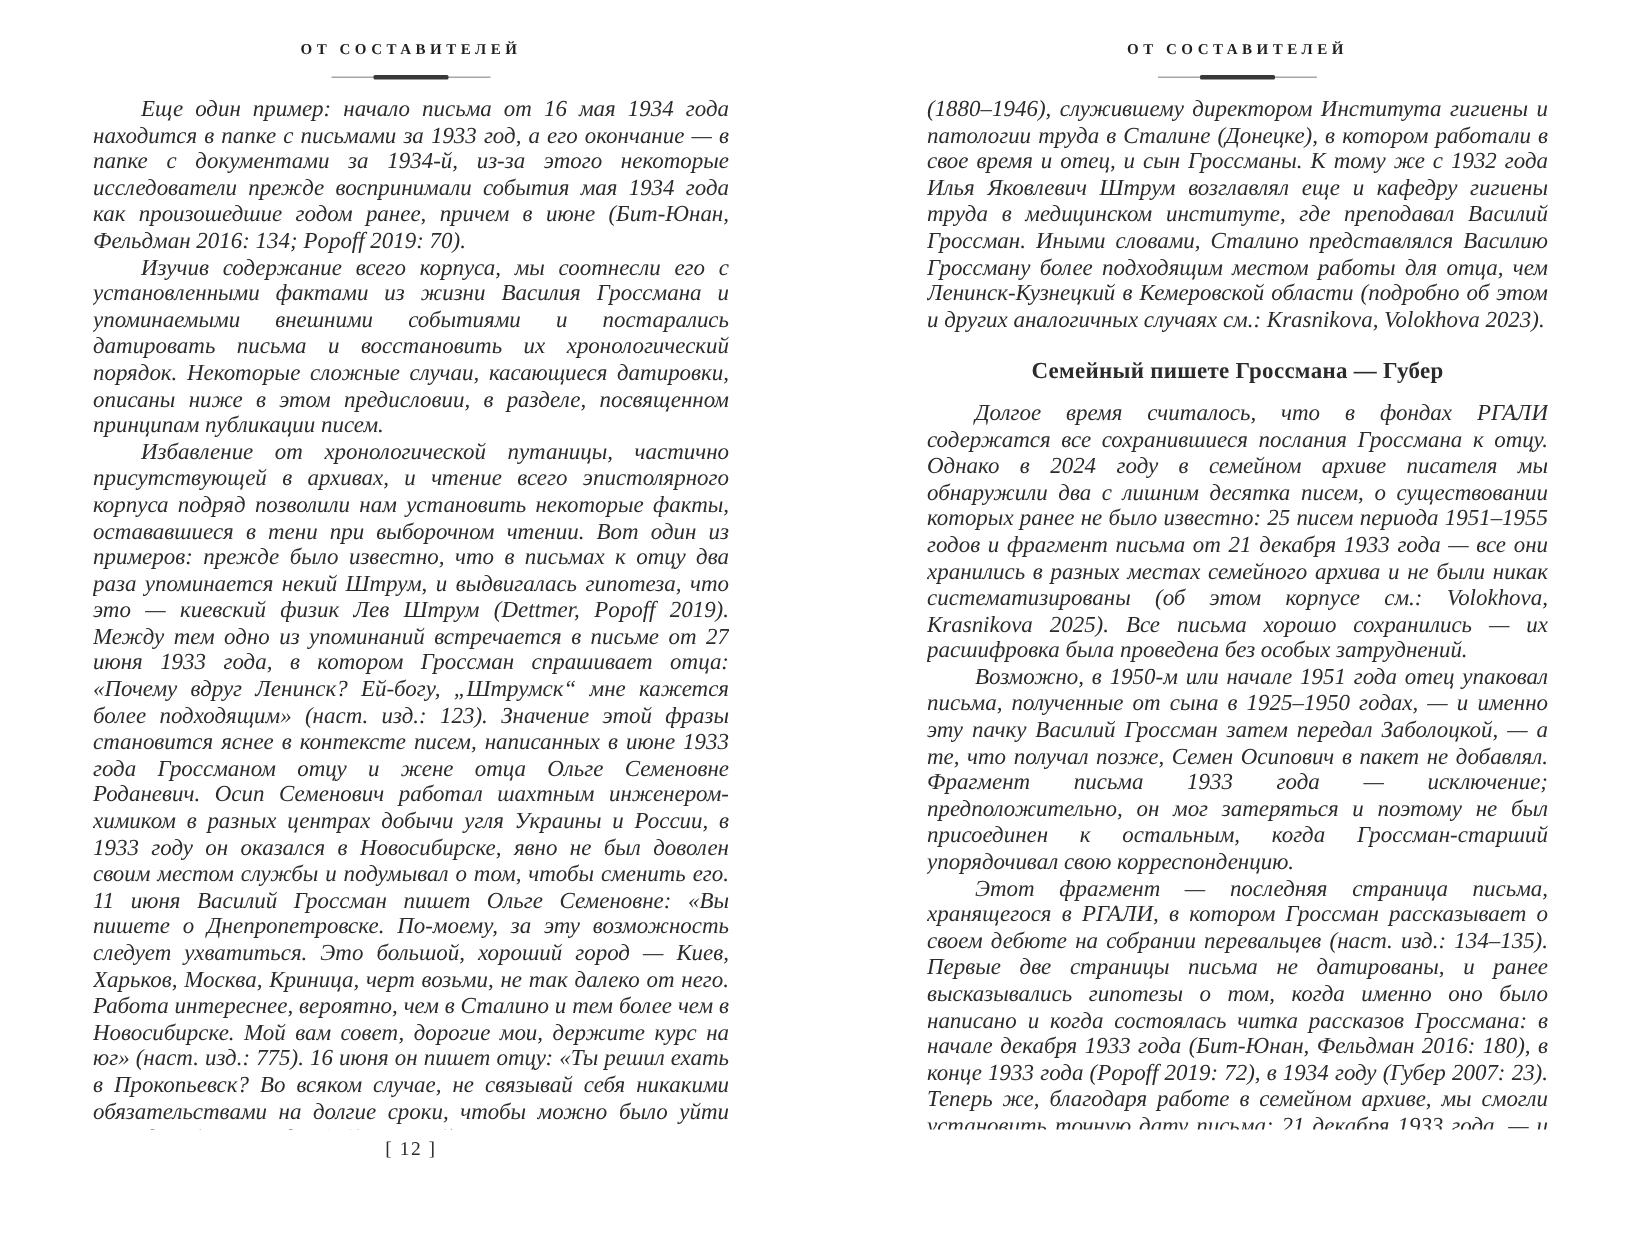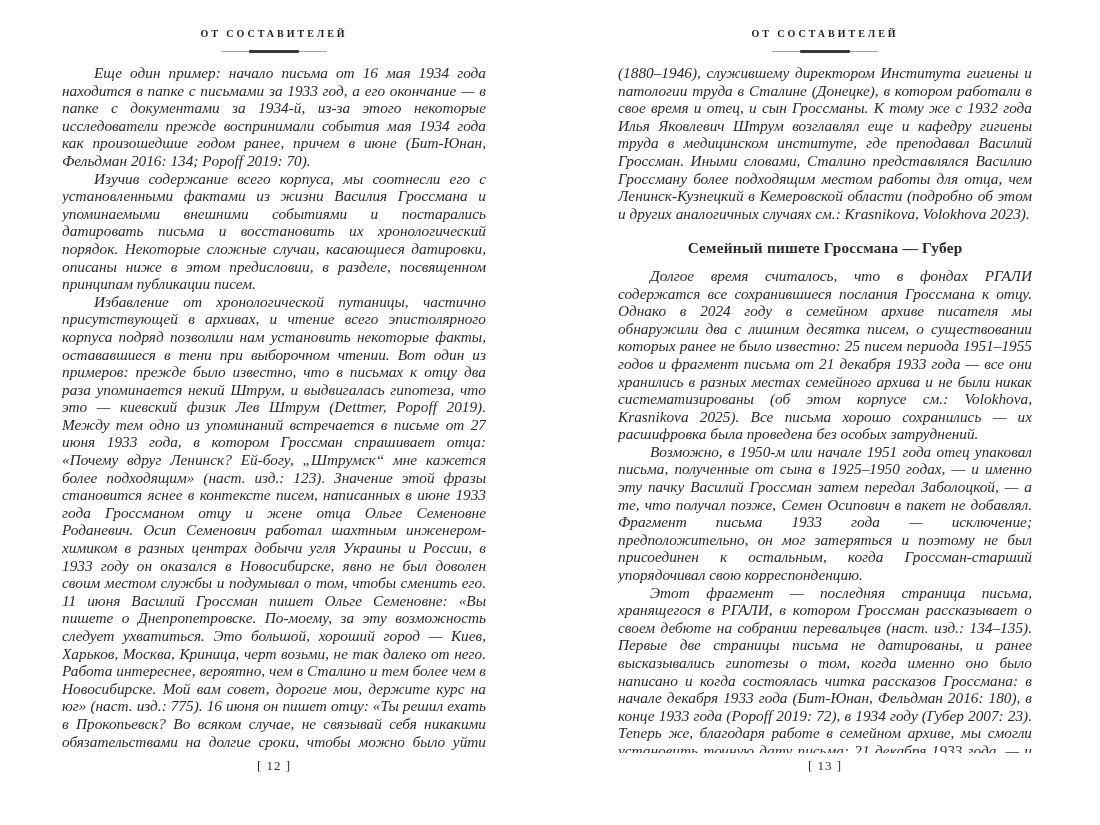--- a/index.html
+++ b/index.html
@@ -124,16 +124,15 @@
       <span class="base"></span>
       <span class="center-bar"></span>
     </div>
     <div class="page-body">
         <p class="no-indent">(1880–1946), служившему директором Института гигиены и патологии труда в Сталине (Донецке), в котором работали в свое время и отец, и сын Гроссманы. К тому же с 1932 года Илья Яковлевич Штрум возглавлял еще и кафедру гигиены труда в медицинском институте, где преподавал Василий Гроссман. Иными словами, Сталино представлялся Василию Гроссману более подходящим местом работы для отца, чем Ленинск-Кузнецкий в Кемеровской области (подробно об этом и других аналогичных случаях см.: Krasnikova, Volokhova 2023).</p>
         <h3>Семейный пишете Гроссмана — Губер</h3>
         <p>Долгое время считалось, что в фондах РГАЛИ содержатся все сохранившиеся послания Гроссмана к отцу. Однако в 2024 году в семейном архиве писателя мы обнаружили два с лишним десятка писем, о существовании которых ранее не было известно: 25 писем периода 1951–1955 годов и фрагмент письма от 21 декабря 1933 года — все они хранились в разных местах семейного архива и не были никак систематизированы (об этом корпусе см.: Volokhova, Krasnikova 2025). Все письма хорошо сохранились — их расшифровка была проведена без особых затруднений.</p>
         <p>Возможно, в 1950-м или начале 1951 года отец упаковал письма, полученные от сына в 1925–1950 годах, — и именно эту пачку Василий Гроссман затем передал Заболоцкой, — а те, что получал позже, Семен Осипович в пакет не добавлял. Фрагмент письма 1933 года — исключение; предположительно, он мог затеряться и поэтому не был присоединен к остальным, когда Гроссман-старший упорядочивал свою корреспонденцию.</p>
         <p>Этот фрагмент — последняя страница письма, хранящегося в РГАЛИ, в котором Гроссман рассказывает о своем дебюте на собрании перевальцев (наст. изд.: 134–135). Первые две страницы письма не датированы, и ранее высказывались гипотезы о том, когда именно оно было написано и когда состоялась читка рассказов Гроссмана: в начале декабря 1933 года (Бит-Юнан, Фельдман 2016: 180), в конце 1933 года (Popoff 2019: 72), в 1934 году (Губер 2007: 23). Теперь же, благодаря работе в семейном архиве, мы смогли установить точную дату письма: 21 декабря 1933 года, — и собрания: 20 декабря.</p>
       </div>
-    <div class="folio">[ 13 ]</div>
   </div>
 
 </div>
 
 </body></html>

